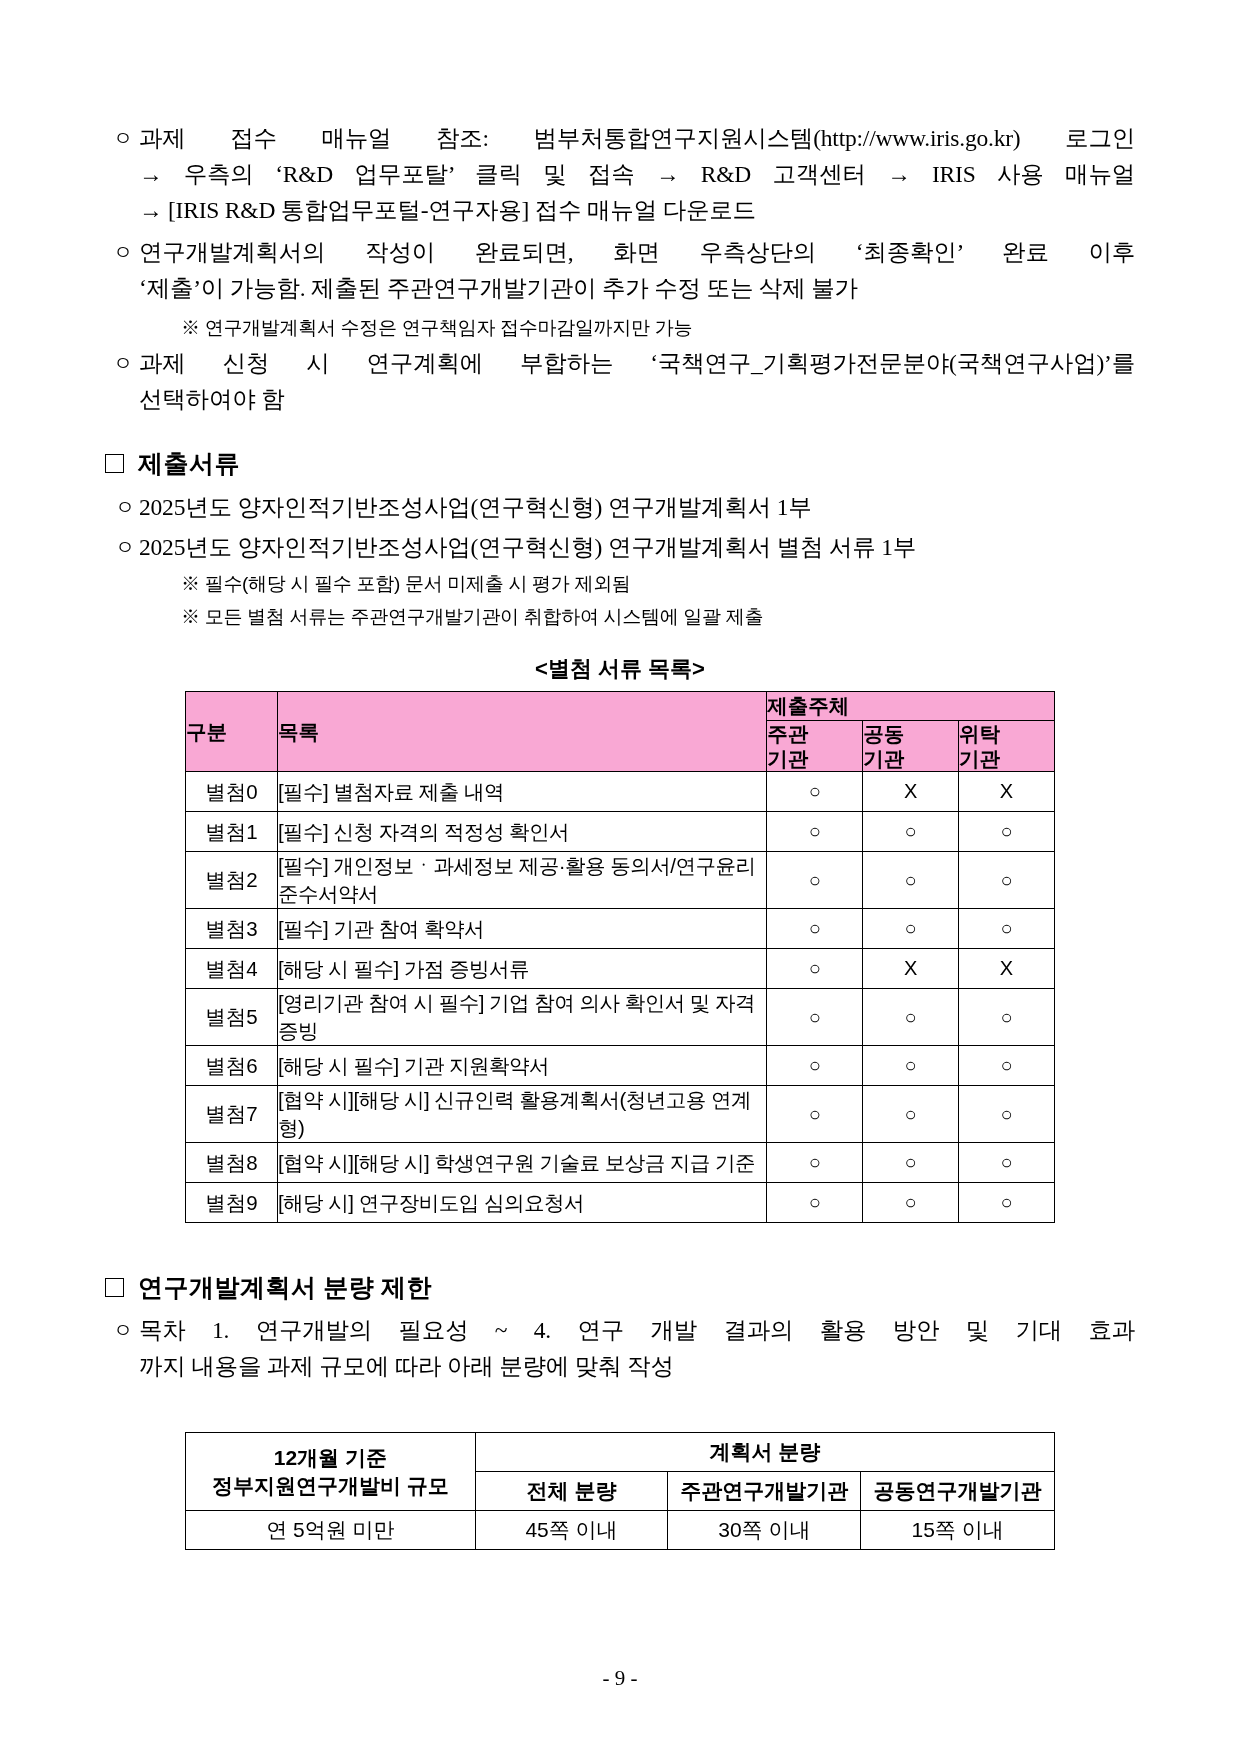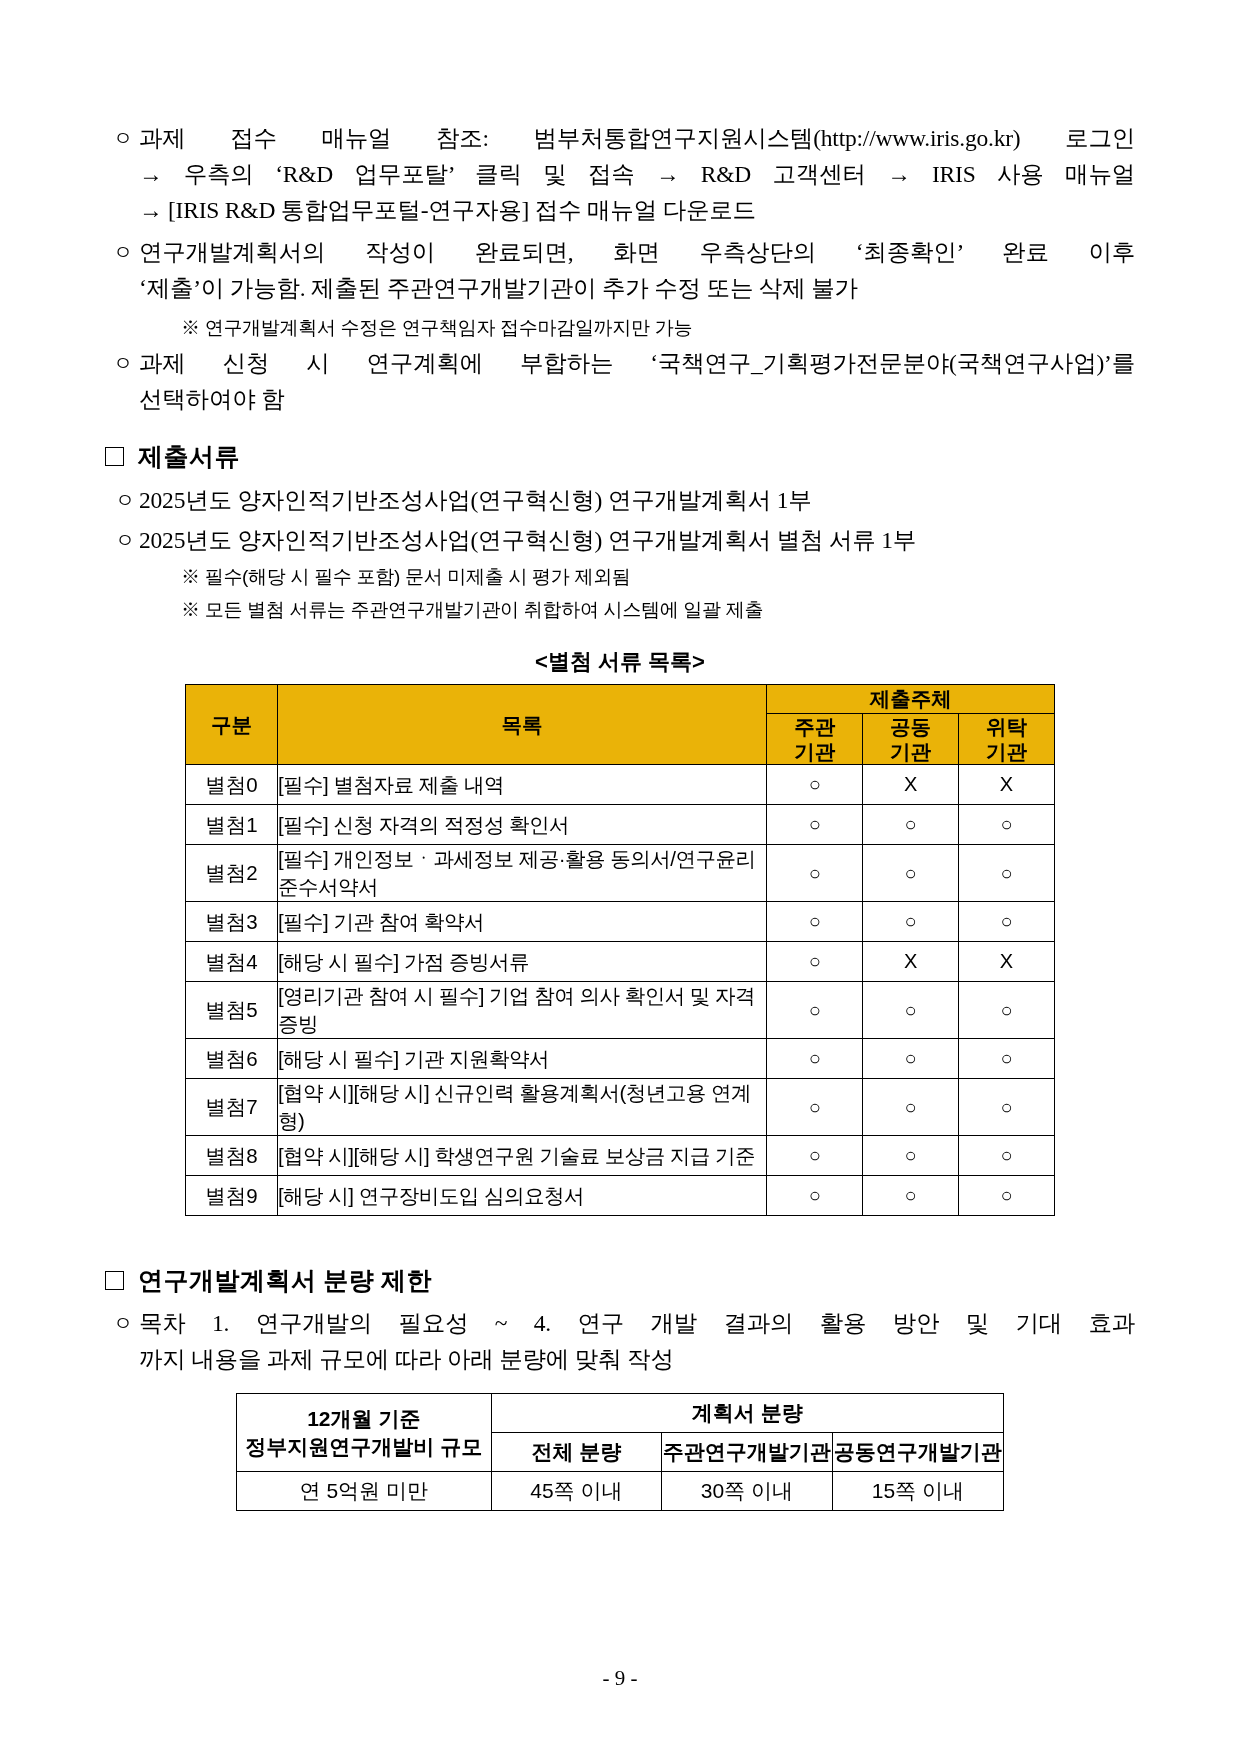--- a/index.html
+++ b/index.html
@@ -62,21 +62,21 @@
     font-family: "Liberation Sans", sans-serif;
   }
   .note-inner {
     margin-left: 76px;
   }
 
   
   .section-head {
     display: flex;
     align-items: center;
-    margin-top: 23px;
+    margin-top: 30px;
     margin-bottom: 8px;
   }
   .section-square {
     width: 17px;
     height: 17px;
     border: 1.6px solid #000;
     margin-right: 14px;
     flex: 0 0 auto;
   }
   .section-title {
@@ -123,23 +123,23 @@
   table.attach {
     width: 870px;
   }
   table.doc-table td, table.doc-table th {
     border: 1.2px solid #000;
     padding: 0;
     font-weight: normal;
   }
   .attach th.hdr, .attach td.hdr {
     font-weight: bold;
-    text-align: center;
+    text-align: left;
     font-size: 20.5px;
-    background: #eab308;
+    background: #f9a8d4;
   }
   .attach .col-gubun { width: 92px; }
   .attach .col-list  { width: 490px; }
   .attach .col-org   { width: 96px; }
 
   .attach td.cell-gubun {
     text-align: center;
     font-size: 20.5px;
     height: 39px;
   }
@@ -154,21 +154,22 @@
     font-size: 20px;
     height: 39px;
   }
   .hdr-two-line {
     line-height: 25px;
     font-size: 20.5px;
   }
 
   
   table.budget {
-    width: 768px;
+    width: 870px;
+    margin-top: 32px;
   }
   table.budget td {
     text-align: center;
     font-size: 21px;
     height: 38px;
     font-family: "Liberation Sans", sans-serif;
   }
   table.budget td.b {
     font-weight: bold;
   }

